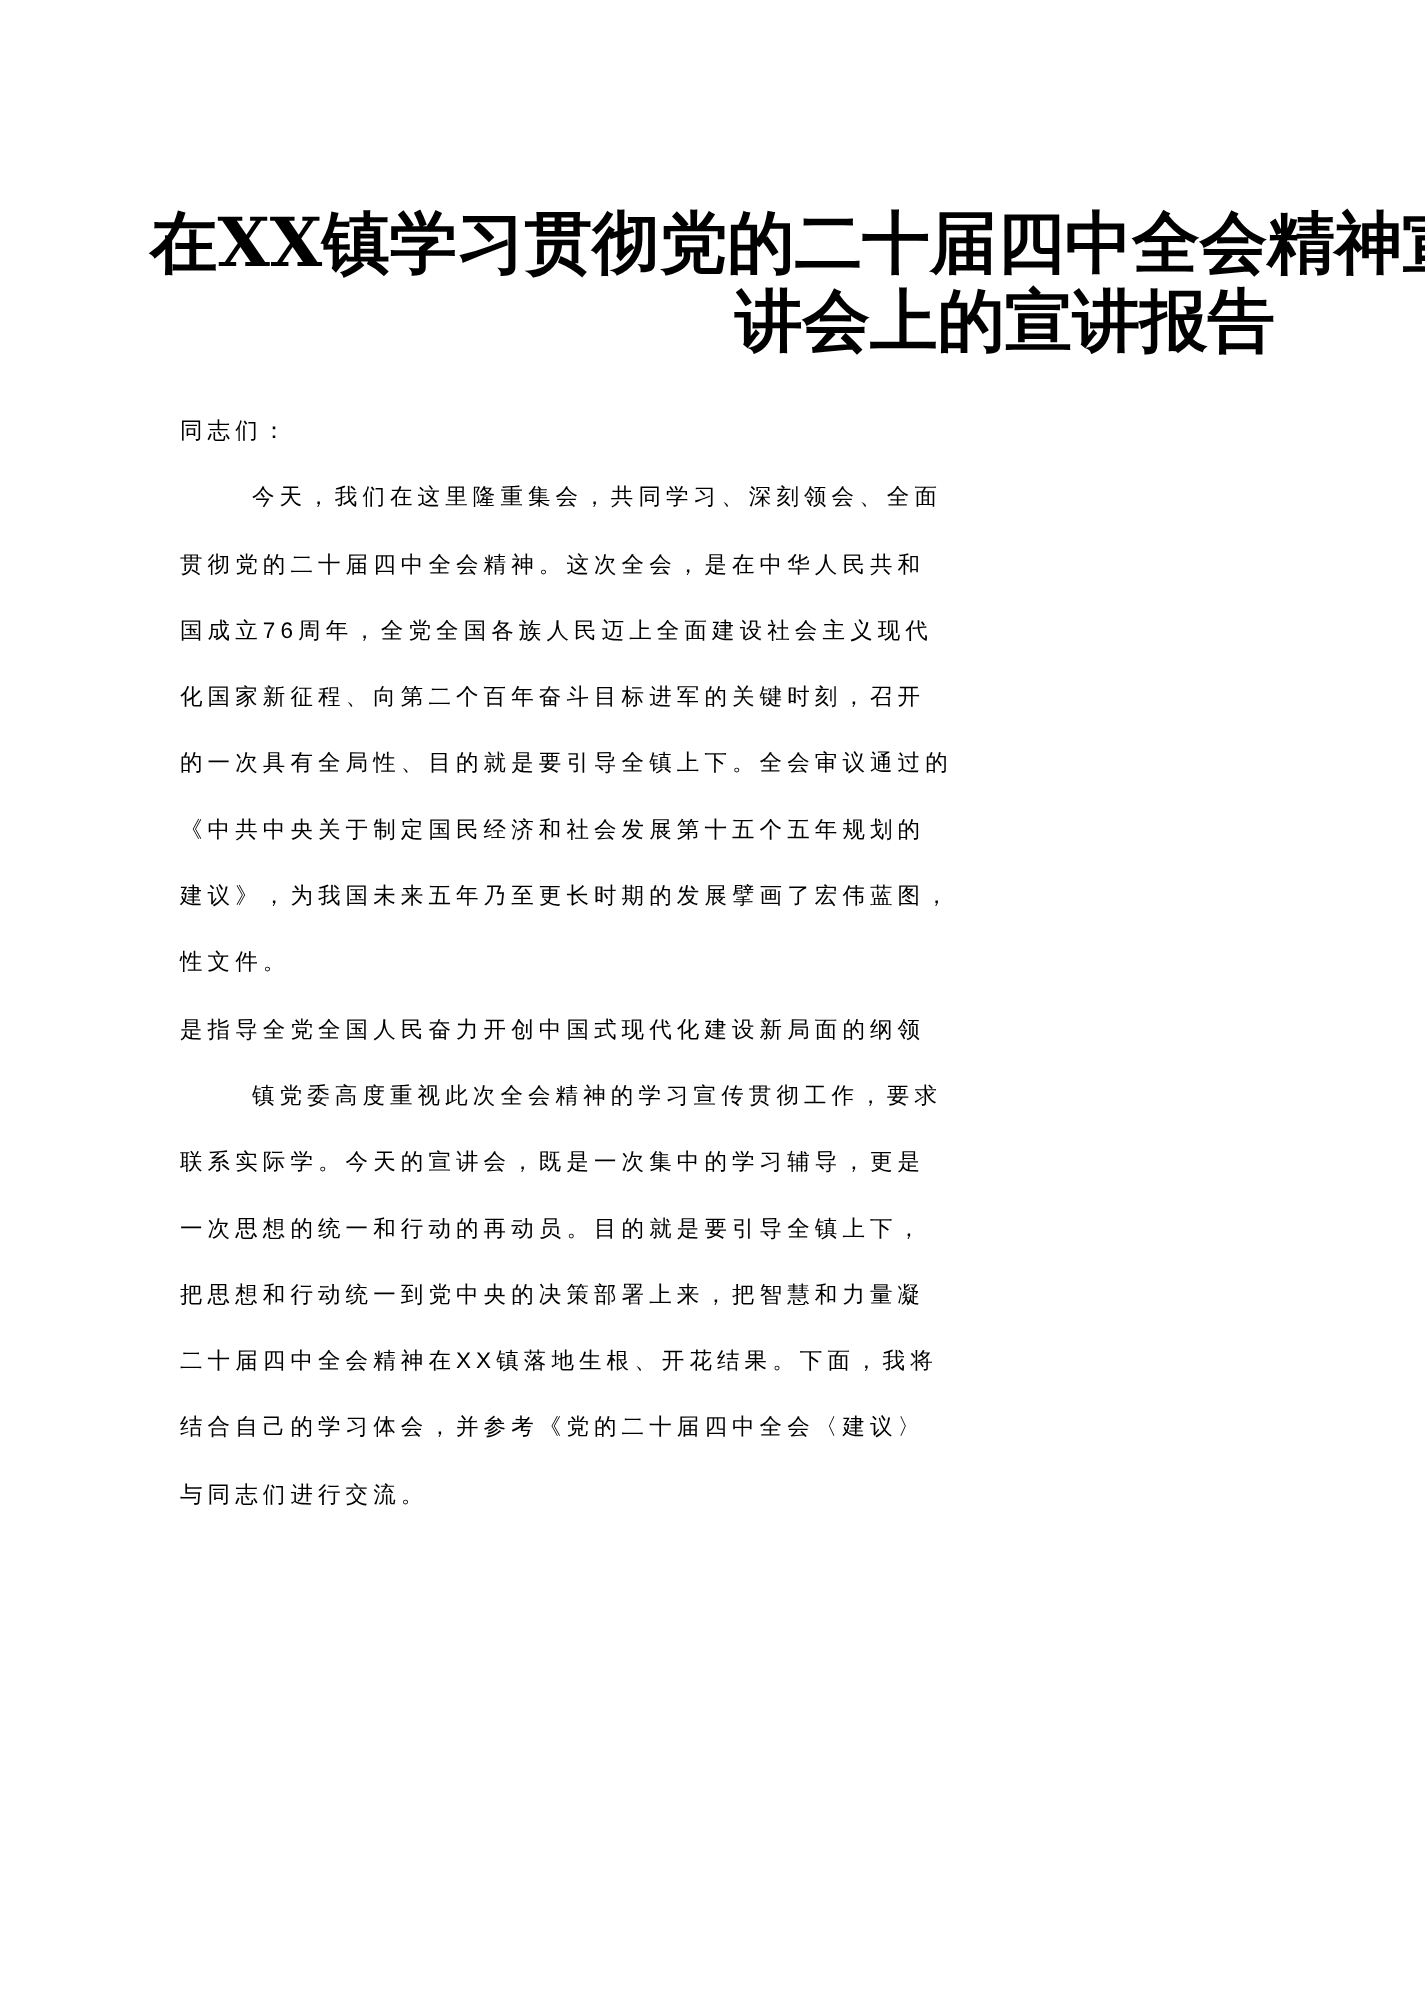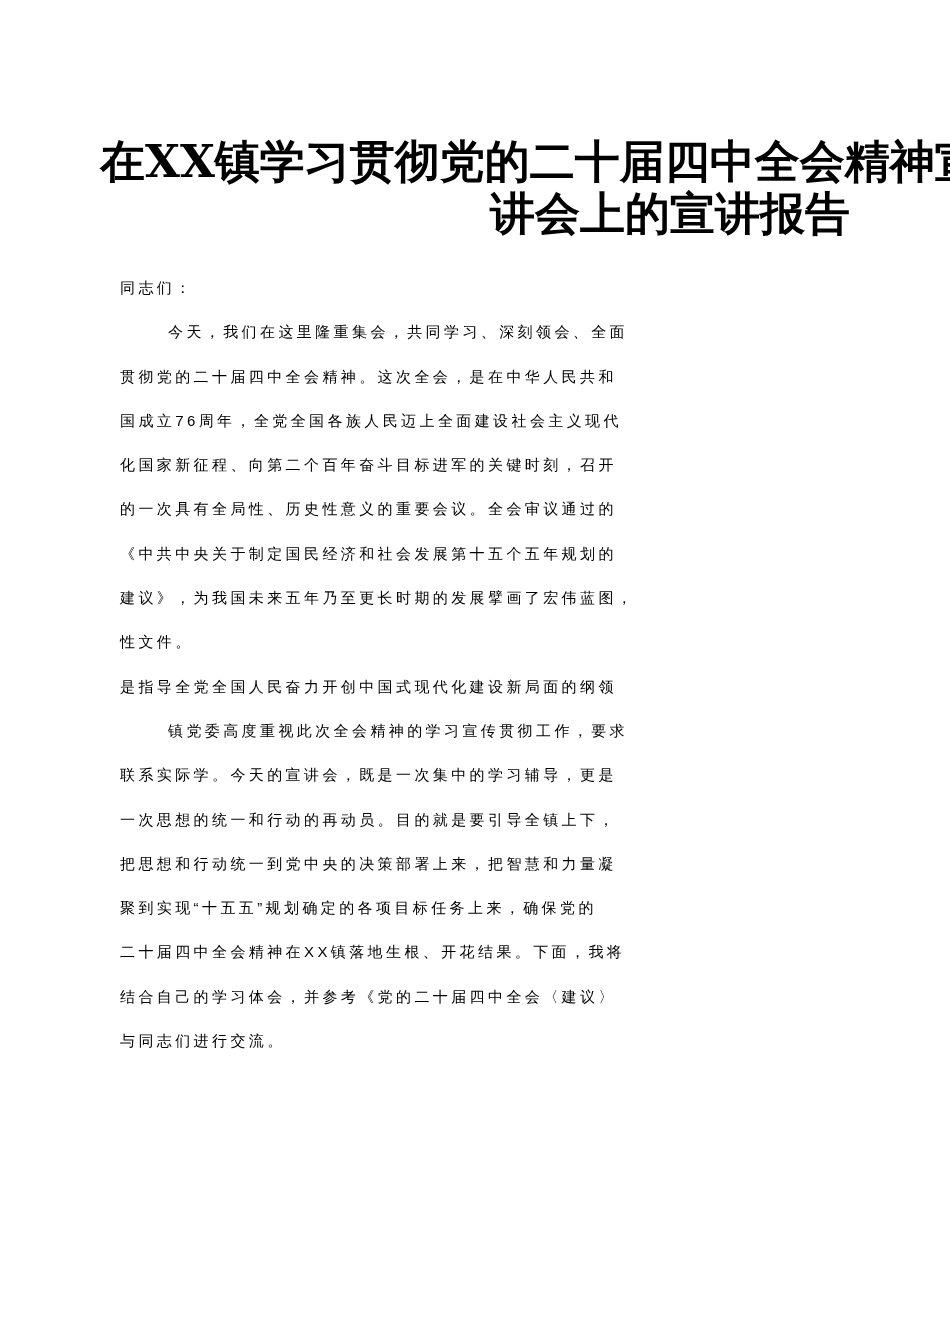--- a/index.html
+++ b/index.html
@@ -67,31 +67,30 @@
   </div>
 
   <div class="body">
     <span class="line">同志们：</span>
 
     <div>
       <span class="line indent">今天，我们在这里隆重集会，共同学习、深刻领会、全面</span>
       <span class="line">贯彻党的二十届四中全会精神。这次全会，是在中华人民共和</span>
       <span class="line">国成立76周年，全党全国各族人民迈上全面建设社会主义现代</span>
       <span class="line">化国家新征程、向第二个百年奋斗目标进军的关键时刻，召开</span>
-      <span class="line">的一次具有全局性、历史性意义的重要会议。全会审议通过的</span>
+      <span class="line">的一次具有全局性、目的就是要引导全镇上下。全会审议通过的</span>
       <span class="line">《中共中央关于制定国民经济和社会发展第十五个五年规划的</span>
       <span class="line">建议》，为我国未来五年乃至更长时期的发展擘画了宏伟蓝图，</span>
       <span class="line">性文件。</span>
       <span class="line">是指导全党全国人民奋力开创中国式现代化建设新局面的纲领</span>
     </div>
 
     <div>
       <span class="line indent">镇党委高度重视此次全会精神的学习宣传贯彻工作，要求</span>
       <span class="line">联系实际学。今天的宣讲会，既是一次集中的学习辅导，更是</span>
       <span class="line">一次思想的统一和行动的再动员。目的就是要引导全镇上下，</span>
       <span class="line">把思想和行动统一到党中央的决策部署上来，把智慧和力量凝</span>
-      <span class="line">聚到实现“十五五”规划确定的各项目标任务上来，确保党的</span>
       <span class="line">二十届四中全会精神在XX镇落地生根、开花结果。下面，我将</span>
       <span class="line">结合自己的学习体会，并参考《党的二十届四中全会〈建议〉</span>
       <span class="line">与同志们进行交流。</span>
     </div>
   </div>
 </div>
 
 </body></html>

